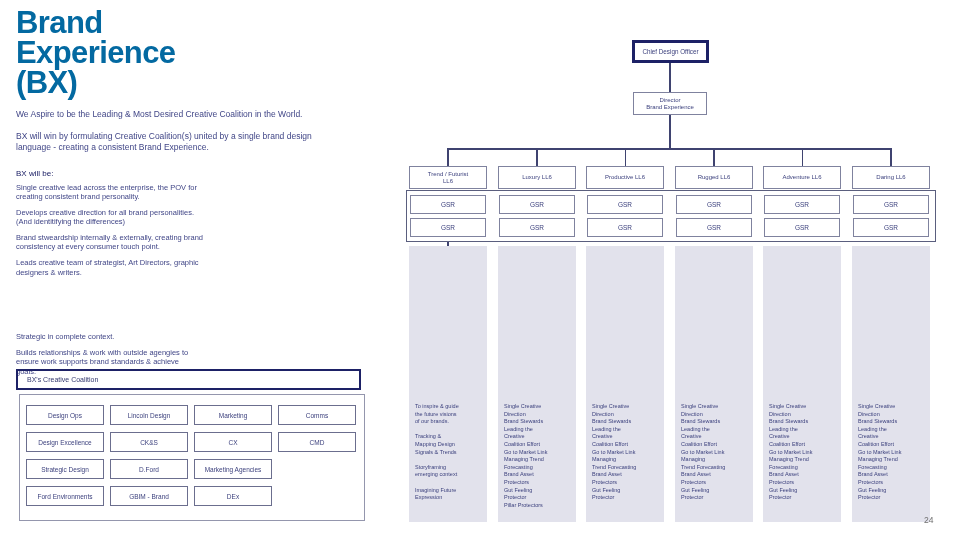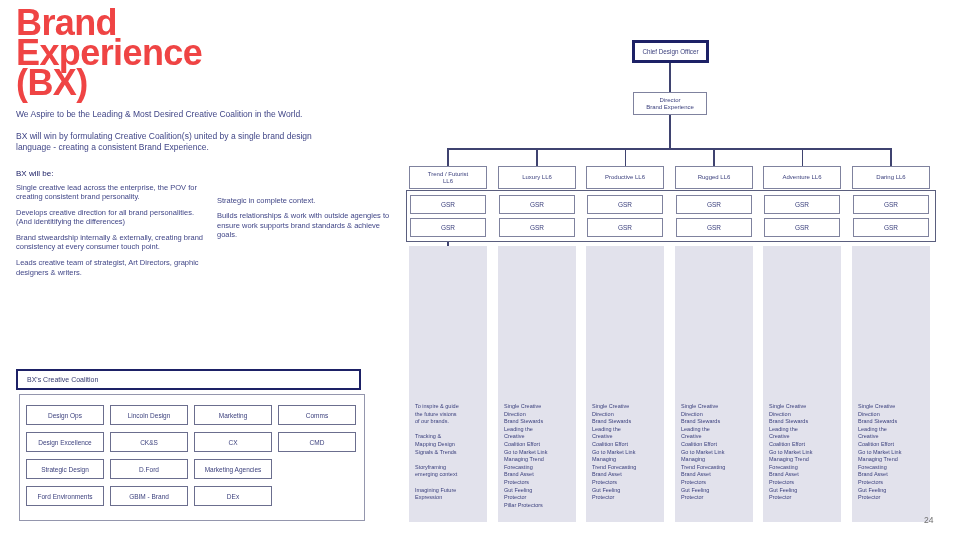--- a/index.html
+++ b/index.html
@@ -3,25 +3,25 @@
 <meta charset="utf-8">
 <style>
   * { margin:0; padding:0; box-sizing:border-box; }
   html,body { width:960px; height:540px; background:#fff; overflow:hidden;
               font-family:"Liberation Sans", sans-serif; }
   .slide { position:relative; width:960px; height:540px; background:#ffffff; }
   .pre { white-space:pre-line; }
 
   
   .left-panel { position:absolute; left:16px; top:8px; width:414px; color:#414687; }
-  h1.title { font-size:36px; line-height:30px; font-weight:bold; letter-spacing:-0.6px;
-             color:#ef4444; white-space:pre-line; margin-bottom:11px; }
+  h1.title { font-size:31px; line-height:30px; font-weight:bold; letter-spacing:-0.6px;
+             color:#0369a1; white-space:pre-line; margin-bottom:11px; }
   p.intro { font-size:8.5px; line-height:11.5px; margin-bottom:10px; color:#414687; }
   .bullet-heading { font-size:8px; font-weight:normal; color:#1d2166; margin:15px 0 5px 0; }
-  .bullets { display:flex; gap:9px; }
+  .bullets { display:flex; gap:36px;flex-direction:column; }
   .bullets .bcol-left  { width:192px; }
   .bullets .bcol-right { width:178px; padding-top:13px; }
   .bullets p { font-size:7.5px; line-height:9.6px; margin-bottom:6px; color:#414687; }
 
   
   .coalition { position:absolute; left:16px; top:369px; width:349px; }
   .coalition-title-box { width:345px; height:21px; border:2.5px solid #1d2166;
         display:flex; align-items:center; padding-left:9px; }
   .coalition-title-box span { font-size:7px; color:#33386f; }
   .coalition-grid { margin-top:4px; margin-left:3px; width:346px;

